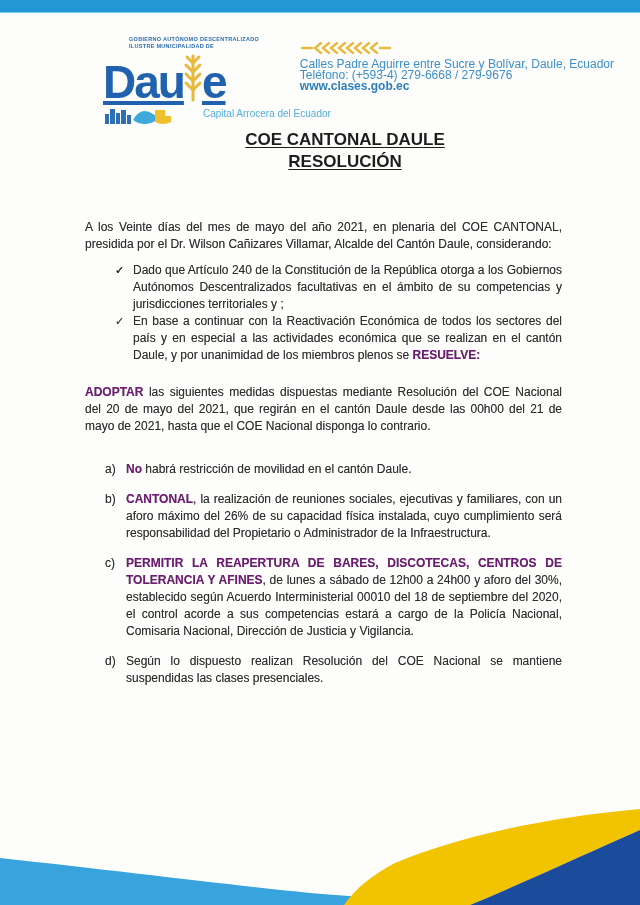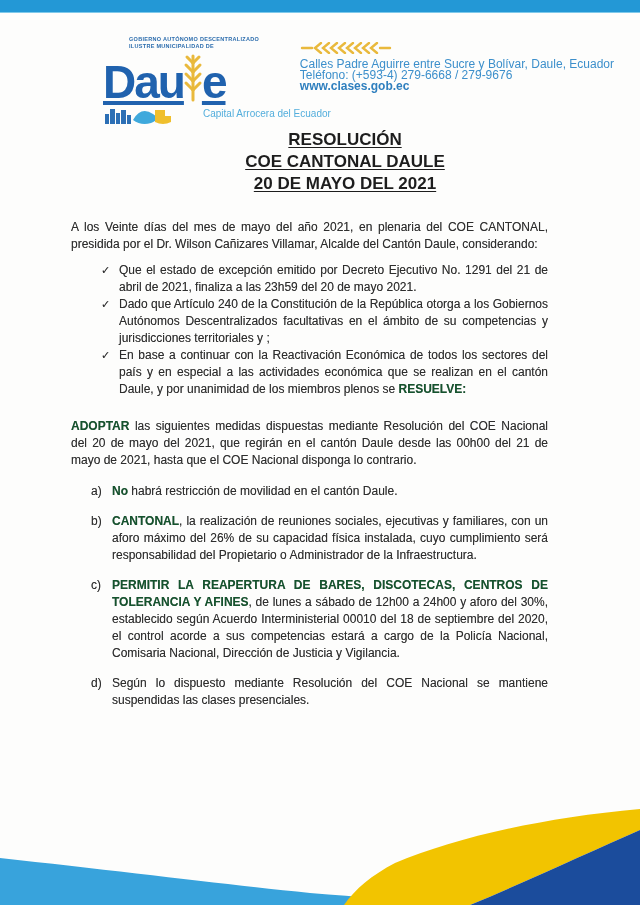--- a/index.html
+++ b/index.html
@@ -17,27 +17,27 @@
   .tagline{font-size:10px; color:#53aedc; margin-left:4px; white-space:nowrap;}
   .contact{position:absolute; right:26px; top:42px; color:#3c8fcb; font-size:12px; line-height:11px;}
   .contact .site{font-weight:bold; color:#2f7fbe;}
   .chev{margin-bottom:3px;}
 
   
   .title{position:absolute; top:129px; left:85px; width:520px; text-align:center; font-size:17px; font-weight:bold; color:#1d1d1d; line-height:22px;}
   .title span{display:block; text-decoration:underline; text-underline-offset:2px;}
 
   
-  .content{position:absolute; top:219px; left:71px; width:477px; font-size:12px; line-height:17px; color:#2e2e2e; text-align:justify; text-shadow:0 0 .6px rgba(70,70,70,.55);}
-  .content b{color:#14532d;}
+  .content{position:absolute; top:219px; left:85px; width:477px; font-size:12px; line-height:17px; color:#2e2e2e; text-align:justify; text-shadow:0 0 .6px rgba(70,70,70,.55);}
+  .content b{color:#701a75;}
   p.intro{margin:0 0 9px 0;}
   ul.checks{list-style:none; margin:0 0 20px 0; padding:0 0 0 30px;}
   ul.checks li{position:relative; padding-left:18px;}
   .check{position:absolute; left:0; top:0; font-size:11px; color:#2e2e2e;}
-  p.adopt{margin:0 0 14px 0;}
+  p.adopt{margin:0 0 26px 0;}
   ol.measures{list-style:none; margin:0; padding:0 0 0 20px;}
   ol.measures li{position:relative; padding-left:21px; margin-bottom:13px;}
   .letter{position:absolute; left:0; top:0;}
 
   
   .waves{position:absolute; left:0; bottom:0; width:640px; height:112px; display:block;}
 </style>
 </head>
 <body>
 
@@ -96,31 +96,30 @@
           <path d="M77,1 L71,6 L77,11"></path>
         <path d="M80,6 H90"></path>
       </g>
     </svg>
     <div>Calles Padre Aguirre entre Sucre y Bolívar, Daule, Ecuador</div>
     <div>Teléfono: (+593-4) 279-6668 / 279-9676</div>
     <div class="site">www.clases.gob.ec</div>
   </div>
 
   <h1 class="title" style="margin:0;">
+    <span>COE CANTONAL DAULE</span>
     <span>RESOLUCIÓN</span>
-    <span>COE CANTONAL DAULE</span>
-    <span>20 DE MAYO DEL 2021</span>
   </h1>
 
   <div class="content">
     <p class="intro">A los Veinte días del mes de mayo del año 2021, en plenaria del COE CANTONAL, presidida por el Dr. Wilson Cañizares Villamar, Alcalde del Cantón Daule, considerando:</p>
 
     <ul class="checks">
       <li>
-        <span class="check">✓</span><span>Que el estado de excepción emitido por Decreto Ejecutivo No. 1291 del 21 de abril de 2021, finaliza a las 23h59 del 20 de mayo 2021.</span><b></b>
+        <span class="check">✓</span><b></b>
       </li>
       <li>
         <span class="check">✓</span><span>Dado que Artículo 240 de la Constitución de la República otorga a los Gobiernos Autónomos Descentralizados facultativas en el ámbito de su competencias y jurisdicciones territoriales y ;</span><b></b>
       </li>
       <li>
         <span class="check">✓</span><span>En base a continuar con la Reactivación Económica de todos los sectores del país y en especial a las actividades económica que se realizan en el cantón Daule, y por unanimidad de los miembros plenos se </span><b>RESUELVE:</b>
       </li>
     </ul>
 
     <p class="adopt"><b>ADOPTAR</b><span> las siguientes medidas dispuestas mediante Resolución del COE Nacional del 20 de mayo del 2021, que regirán en el cantón Daule desde las 00h00 del 21 de mayo de 2021, hasta que el COE Nacional disponga lo contrario.</span></p>
@@ -129,21 +128,21 @@
       <li>
         <span class="letter">a)</span><b>No</b><span> habrá restricción de movilidad en el cantón Daule.</span>
       </li>
       <li>
         <span class="letter">b)</span><b>CANTONAL</b><span>, la realización de reuniones sociales, ejecutivas y familiares, con un aforo máximo del 26% de su capacidad física instalada, cuyo cumplimiento será responsabilidad del Propietario o Administrador de la Infraestructura.</span>
       </li>
       <li>
         <span class="letter">c)</span><b>PERMITIR LA REAPERTURA DE BARES, DISCOTECAS, CENTROS DE TOLERANCIA Y AFINES</b><span>, de lunes a sábado de 12h00 a 24h00 y aforo del 30%, establecido según Acuerdo Interministerial 00010 del 18 de septiembre del 2020, el control acorde a sus competencias estará a cargo de la Policía Nacional, Comisaria Nacional, Dirección de Justicia y Vigilancia.</span>
       </li>
       <li>
-        <span class="letter">d)</span><b></b><span>Según lo dispuesto mediante Resolución del COE Nacional se mantiene suspendidas las clases presenciales.</span>
+        <span class="letter">d)</span><b></b><span>Según lo dispuesto realizan Resolución del COE Nacional se mantiene suspendidas las clases presenciales.</span>
       </li>
     </ol>
   </div>
 
   <svg class="waves" viewBox="0 0 640 112" preserveAspectRatio="none">
     <path d="M0,65 C120,78 230,92 310,100 C360,104 400,107 440,112 L0,112 Z" fill="#38a3dc"></path>
     <path d="M640,16 C540,25 455,45 395,70 C372,82 355,96 344,112 L470,112 C530,87 592,58 640,37 Z" fill="#f2c400"></path>
     <path d="M470,112 C530,87 592,58 640,37 L640,112 Z" fill="#1b4c9c"></path>
   </svg>
 </div>

